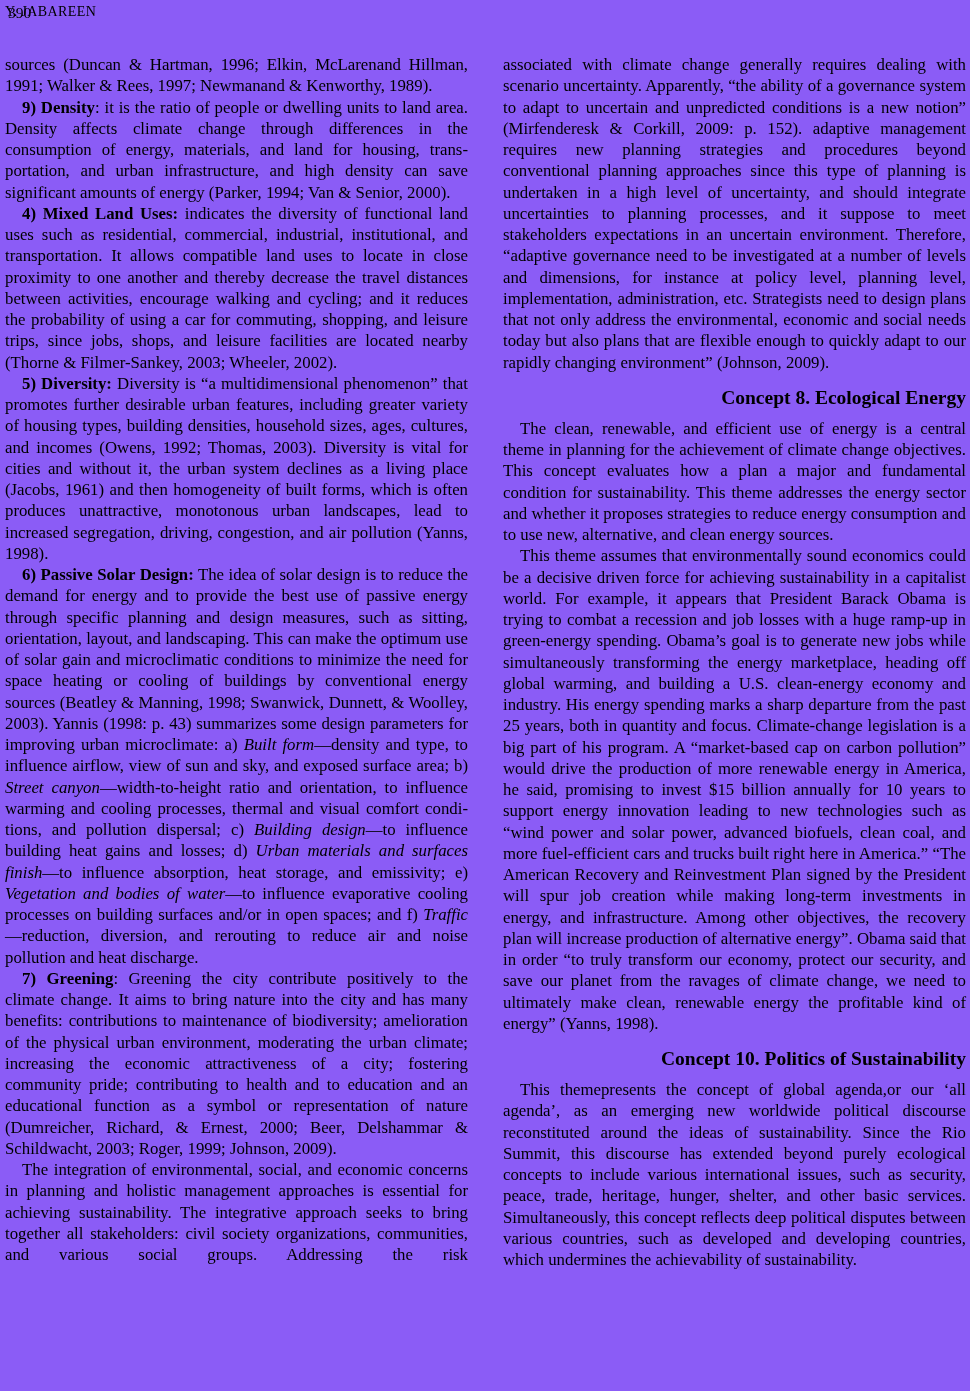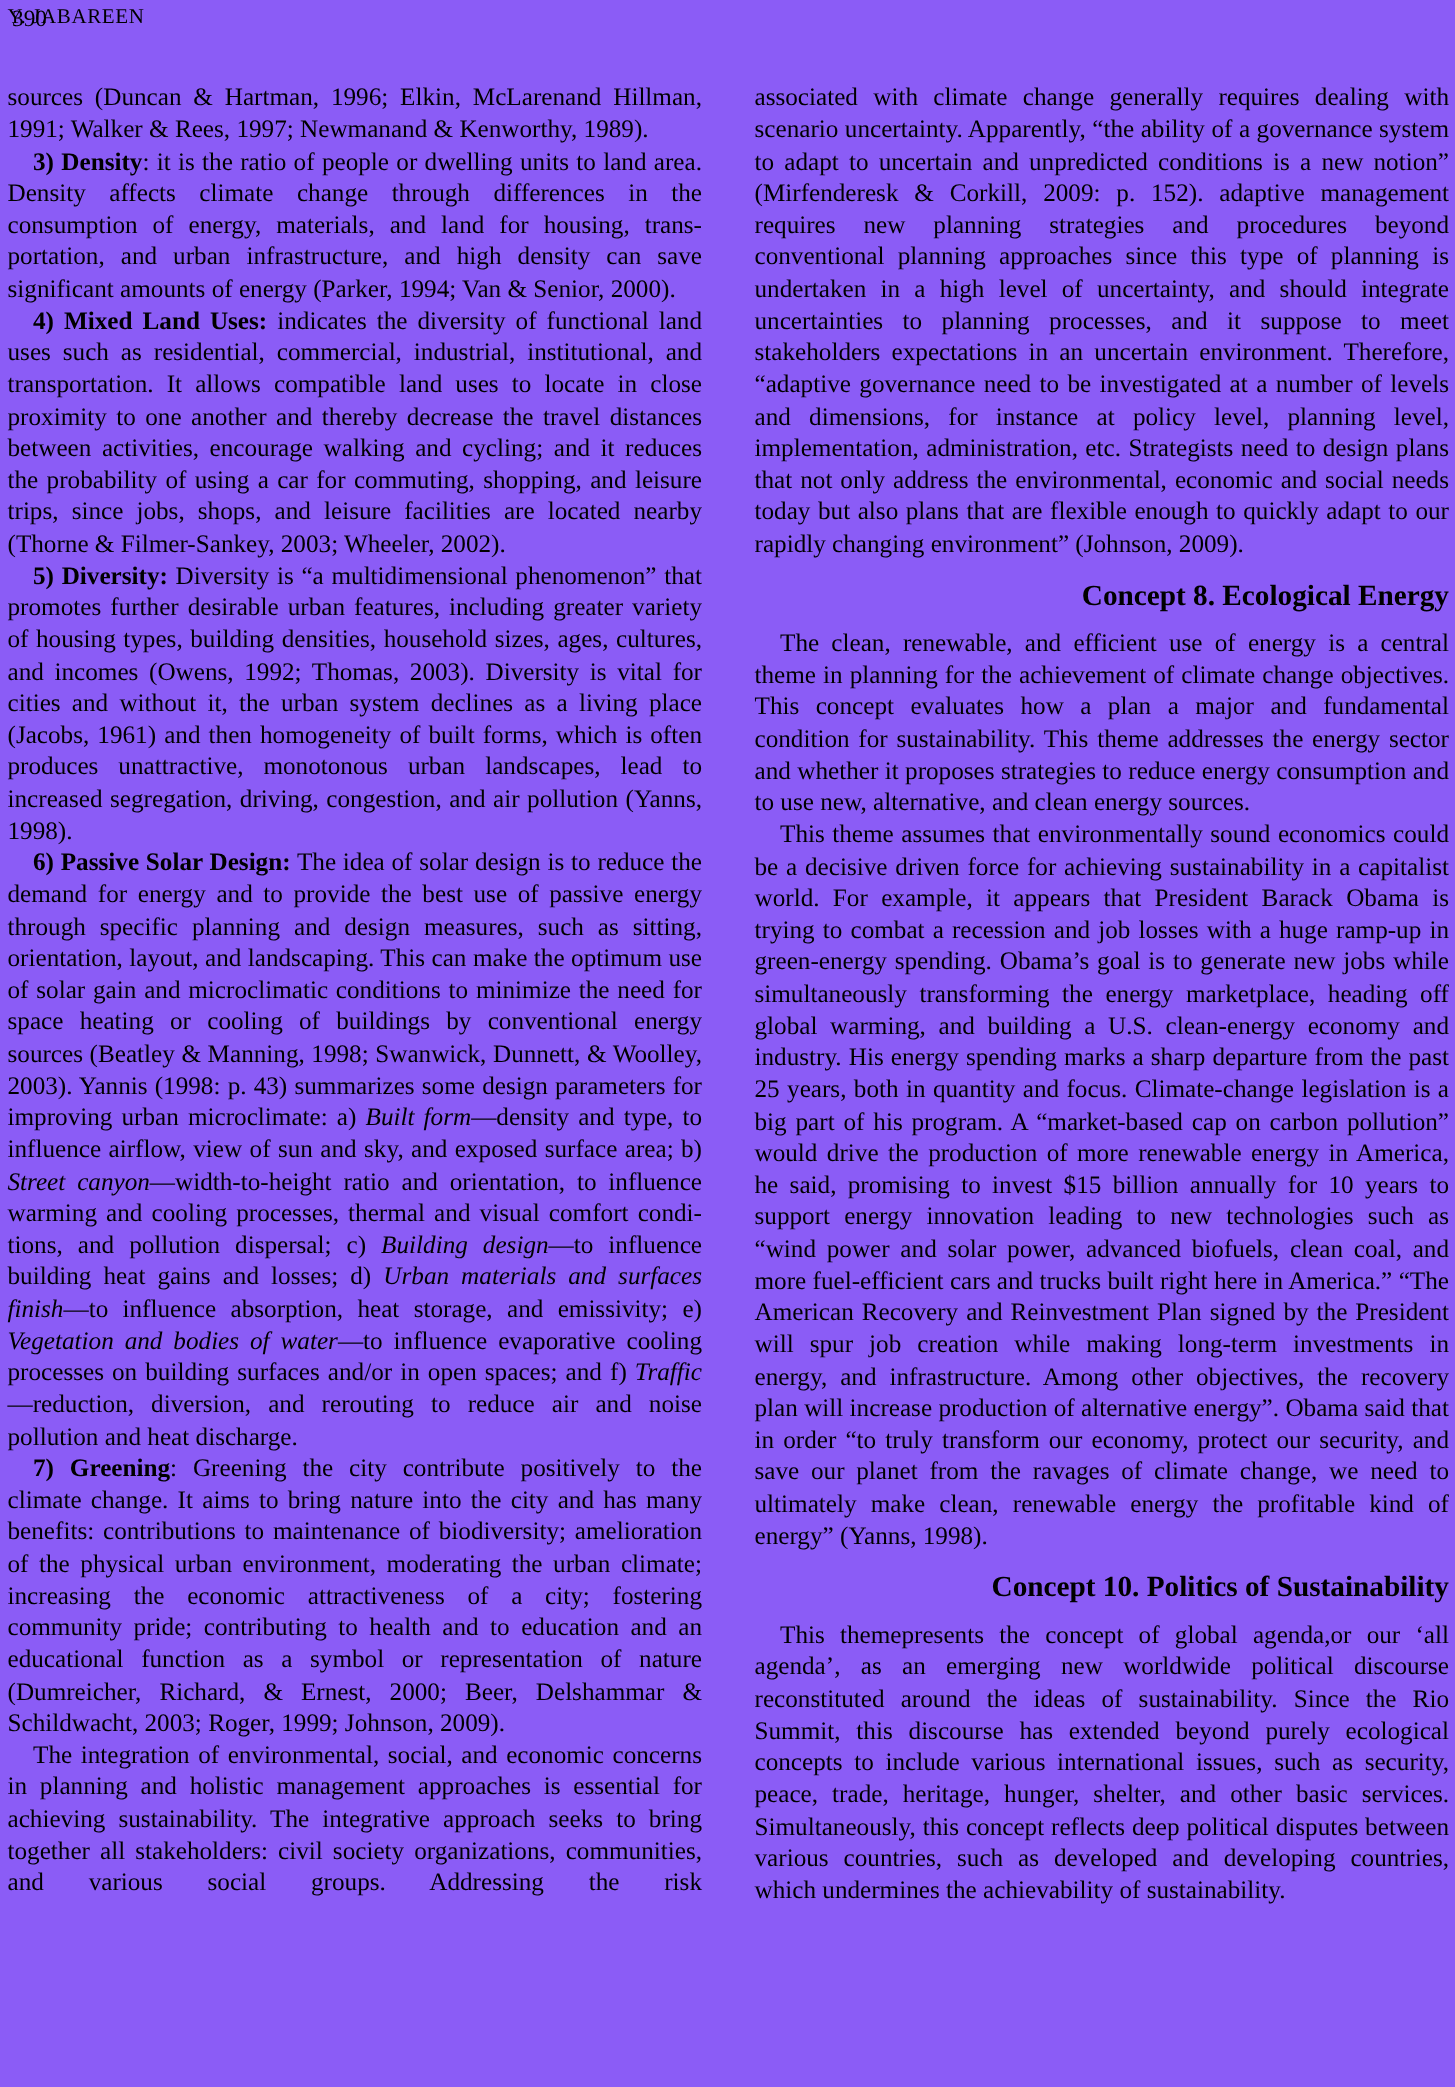--- a/index.html
+++ b/index.html
@@ -46,21 +46,21 @@
   <header class="page-header">
     <span class="page-number">390</span>
     <span class="running-head">Y. JABAREEN</span>
   </header>
 
   <div class="columns">
 
     <div class="col">
       <p class="para noindent">sources (Duncan &amp; Hartman, 1996; Elkin, McLarenand Hill­man, 1991; Walker &amp; Rees, 1997; Newmanand &amp; Kenworthy, 1989).</p>
 
-      <p class="para"><b class="lead">3) Density</b><span>: it is the ratio of people or dwelling units to land area. Density affects climate change through differences in the consumption of energy, materials, and land for housing, trans­portation, and urban infrastructure, and high density can save significant amounts of energy (Parker, 1994; Van &amp; Senior, 2000).</span></p>
+      <p class="para"><b class="lead">9) Density</b><span>: it is the ratio of people or dwelling units to land area. Density affects climate change through differences in the consumption of energy, materials, and land for housing, trans­portation, and urban infrastructure, and high density can save significant amounts of energy (Parker, 1994; Van &amp; Senior, 2000).</span></p>
 
       <p class="para"><b class="lead">4) Mixed Land Uses:</b><span> indicates the diversity of functional land uses such as residential, commercial, industrial, institu­tional, and transportation. It allows compatible land uses to locate in close proximity to one another and thereby decrease the travel distances between activities, encourage walking and cycling; and it reduces the probability of using a car for com­muting, shopping, and leisure trips, since jobs, shops, and lei­sure facilities are located nearby (Thorne &amp; Filmer-Sankey, 2003; Wheeler, 2002).</span></p>
 
       <p class="para"><b class="lead">5) Diversity:</b><span> Diversity is “a multidimensional phenomenon” that promotes further desirable urban features, including greater variety of housing types, building densities, household sizes, ages, cultures, and incomes (Owens, 1992; Thomas, 2003). Di­versity is vital for cities and without it, the urban system de­clines as a living place (Jacobs, 1961) and then homogeneity of built forms, which is often produces unattractive, monotonous urban landscapes, lead to increased segregation, driving, con­gestion, and air pollution (Yanns, 1998).</span></p>
 
       <p class="para"><b class="lead">6) Passive Solar Design:</b><span> The idea of solar design is to re­duce the demand for energy and to provide the best use of pas­sive energy through specific planning and design measures, such as sitting, orientation, layout, and landscaping. This can make the optimum use of solar gain and microclimatic condi­tions to minimize the need for space heating or cooling of buildings by conventional energy sources (Beatley &amp; Manning, 1998; Swanwick, Dunnett, &amp; Woolley, 2003). Yannis (1998: p. 43) summarizes some design parameters for improving urban microclimate: a) </span><i>Built form</i><span>—density and type, to influence airflow, view of sun and sky, and exposed surface area; b) </span><i>Street canyon</i><span>—width-to-height ratio and orientation, to influence wa­rming and cooling processes, thermal and visual comfort condi­tions, and pollution dispersal; c) </span><i>Building design</i><span>—to influence building heat gains and losses; d) </span><i>Urban materials and surfaces finish</i><span>—to influence absorption, heat storage, and emissivity; e) </span><i>Vegetation and bodies of water</i><span>—to influence evaporative cool­ing processes on building surfaces and/or in open spaces; and f) </span><i>Traffic</i><span>—reduction, diversion, and rerouting to reduce air and noise pollution and heat discharge.</span></p>
 
       <p class="para"><b class="lead">7) Greening</b><span>: Greening the city contribute positively to the climate change. It aims to bring nature into the city and has many benefits: contributions to maintenance of biodiversity; amelioration of the physical urban environment, moderating the urban climate; increasing the economic attractiveness of a city; fostering community pride; contributing to health and to educa­tion and an educational function as a symbol or representation of nature (Dumreicher, Richard, &amp; Ernest, 2000; Beer, Del­shammar &amp; Schildwacht, 2003; Roger, 1999; Johnson, 2009).</span></p>
 
 

